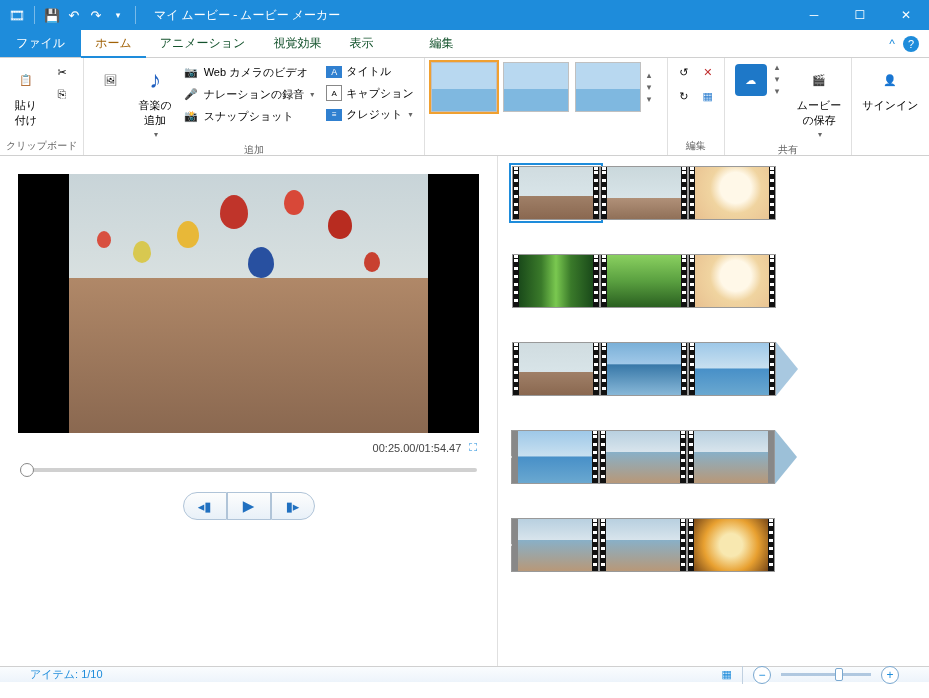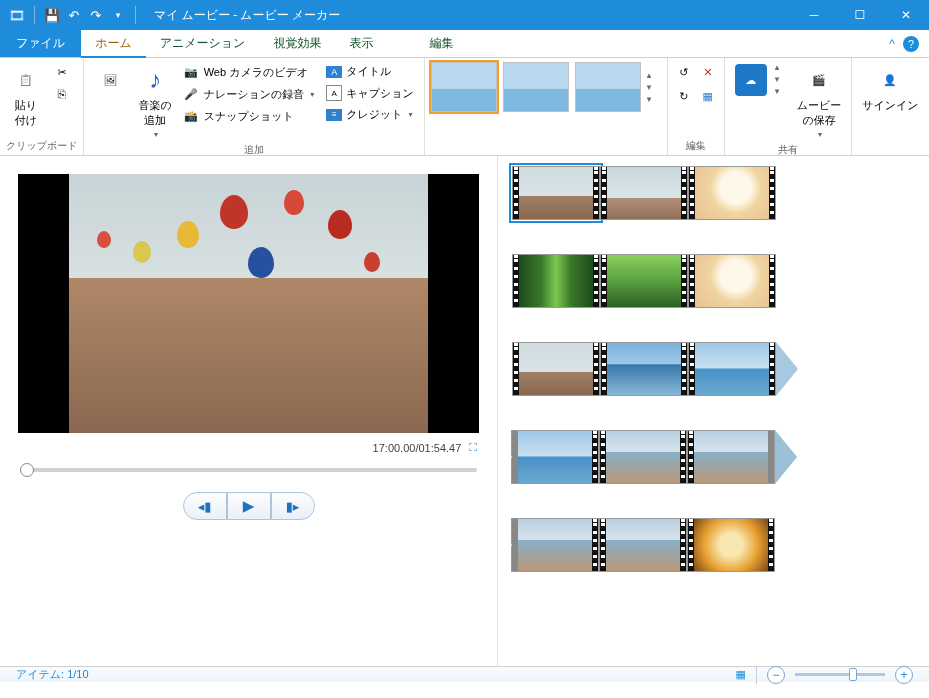--- a/index.html
+++ b/index.html
@@ -69,21 +69,21 @@
 .c-balloons { background: linear-gradient(#d0dce0 0%, #d8e4e8 55%, #a08068 55%, #8a6850 100%); }
 .c-balloons2 { background: linear-gradient(#cad8dc 0%, #d8e4e8 60%, #b09078 60%, #907058 100%); }
 .c-cake { background: radial-gradient(circle at 55% 40%, #fff8e8 0 30%, #f0d4a0 50%, #e8c090 100%); }
 .c-forest { background: linear-gradient(90deg, #1a4a1a, #3a7a2a 30%, #7ac850 50%, #3a7a2a 70%, #1a4a1a); }
 .c-forest2 { background: linear-gradient(#8ad060 0%, #5aa040 50%, #2a6020 100%); }
 .c-lake { background: linear-gradient(#7ab0d8 0%, #a0c8e8 40%, #3878a8 42%, #88b8d8 100%); }
 .c-beach { background: linear-gradient(#9ec8e8 0%, #c8e0f0 48%, #4890c8 50%, #6aa8d0 100%); }
 .c-pier { background: linear-gradient(#b8d0e0 0%, #d8e4ec 40%, #88b0c8 40%, #b89878 100%); }
 .c-dessert { background: radial-gradient(circle at 50% 50%, #f8e8b0 0 25%, #e8a030 60%, #784818 100%); }
 
-.statusbar { height: 16px; border-top: 1px solid #d0d0d0; background: linear-gradient(#fafcfe,#edf4fb); display: flex; align-items: center; padding: 0 16px; font-size: 11px; color: #1e8cdb; gap: 32px; }
+.statusbar { height: 16px; border-top: 1px solid #d0d0d0; background: linear-gradient(#fafcfe,#edf4fb); display: flex; align-items: center; padding: 0 30px; font-size: 11px; color: #1e8cdb; gap: 32px; }
 .statusbar-right { margin-left: auto; display: flex; align-items: center; gap: 10px; }
 .zoom-btn { width: 18px; height: 18px; border: 1px solid #7aa8d0; border-radius: 50%; display: flex; align-items: center; justify-content: center; color: #1e8cdb; font-size: 12px; background: #fff; }
 .zoom-track { width: 90px; height: 3px; background: #b0c8e0; position: relative; }
 .zoom-handle { position: absolute; left: 60%; top: -5px; width: 8px; height: 13px; background: #fff; border: 1px solid #7aa8d0; border-radius: 2px; }
 .status-sep { width: 1px; height: 18px; background: #c0d0e0; }
 
 .balloon { position: absolute; border-radius: 50% 50% 50% 50% / 55% 55% 45% 45%; }
 </style>
 </head>
 <body>
@@ -250,21 +250,21 @@
         <div class="balloon" style="top:18%; left:30%; width:22px; height:27px; background:#e8b838;"></div>
         <div class="balloon" style="top:6%; left:60%; width:20px; height:25px; background:#d84838;"></div>
         <div class="balloon" style="top:14%; left:72%; width:24px; height:29px; background:#b82c20;"></div>
         <div class="balloon" style="top:28%; left:50%; width:26px; height:31px; background:#2850a0;"></div>
         <div class="balloon" style="top:26%; left:18%; width:18px; height:22px; background:#d8c850;"></div>
         <div class="balloon" style="top:30%; left:82%; width:16px; height:20px; background:#c84030;"></div>
         <div class="balloon" style="top:22%; left:8%; width:14px; height:17px; background:#d85040;"></div>
       </div>
     </div>
     <div class="time-row">
-      <span>17:00.00/01:54.47</span>
+      <span>00:25.00/01:54.47</span>
       <span style="color:#1e8cdb;">⛶</span>
     </div>
     <div class="seek-bar">
       <div class="seek-thumb"></div>
     </div>
     <div class="play-controls">
       <div class="play-btn">◂▮</div>
       <div class="play-btn center">▶</div>
       <div class="play-btn">▮▸</div>
     </div>

